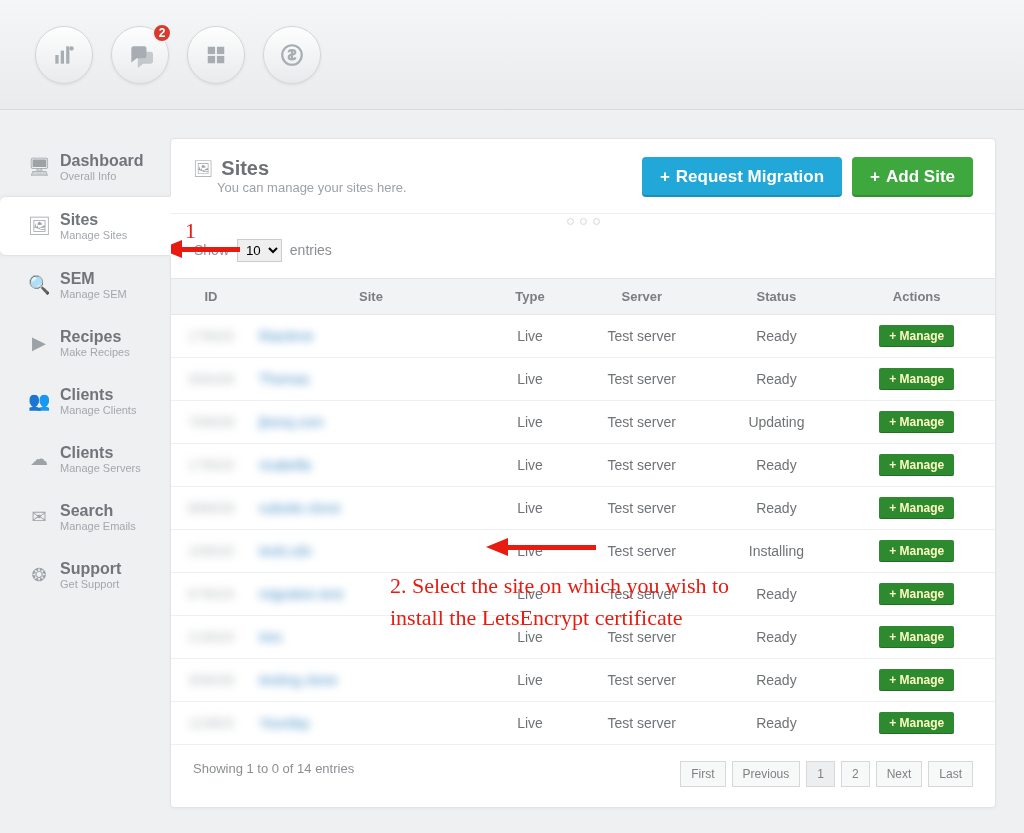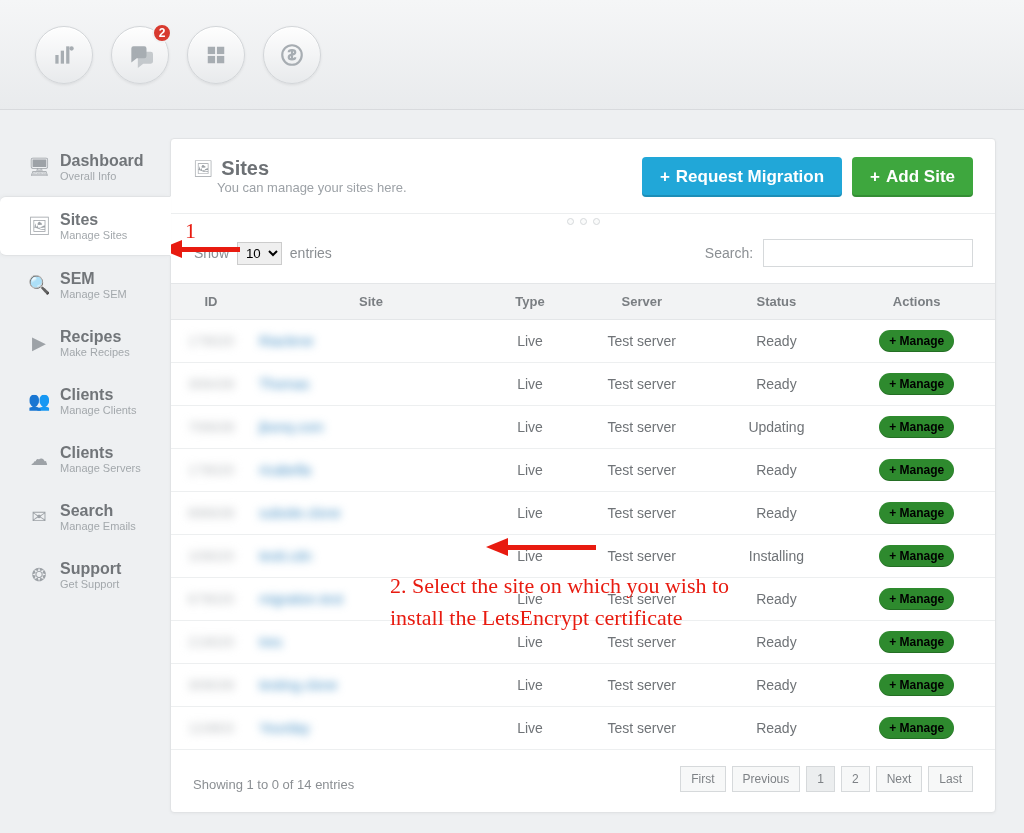--- a/index.html
+++ b/index.html
@@ -43,24 +43,24 @@
 .tbl-top input { border:1px solid #d6d9db; height:28px; width:210px; padding:0 6px; margin-left:6px; }
 
 table.sites { width:100%; border-collapse:collapse; }
 table.sites th { background:#f2f3f4; color:#7a7e82; font-size:13px; font-weight:600; padding:10px 8px; border-top:1px solid #e4e6e8; border-bottom:1px solid #e4e6e8; text-align:center; }
 table.sites th:first-child{ text-align:center; width:80px;}
 table.sites th.site-col{ width:240px; text-align:center;}
 table.sites td { padding:10px 8px; border-bottom:1px solid #edeff0; color:#6f7377; font-size:14px; text-align:center; }
 table.sites td.id { color:#b9bdc0;}
 table.sites td.site { text-align:left; color:#4790c5;}
 .blur { filter: blur(4px); display:inline-block; }
-.btn-manage { background:#2e8a2e; color:#000000; border:none; padding:4px 10px; border-radius:11px; font-size:12px; font-weight:bold; cursor:pointer; box-shadow:inset 0 -1px 0 rgba(0,0,0,.2);}
+.btn-manage { background:#2e8a2e; color:#fef9c3; border:none; padding:4px 10px; border-radius:2px; font-size:12px; font-weight:bold; cursor:pointer; box-shadow:inset 0 -1px 0 rgba(0,0,0,.2);}
 .btn-manage::before { content:"+ "; }
 
-.tbl-foot { display:flex; justify-content:space-between; align-items:flex-end; padding:16px 22px 20px 22px; }
+.tbl-foot { display:flex; justify-content:space-between; align-items:flex-start; padding:16px 22px 20px 22px; }
 .tbl-foot .info { color:#8b8f93; font-size:13px; }
 .pager { display:flex; gap:6px; }
 .pager .pg { border:1px solid #d6d9db; background:#f7f8f8; color:#7e8286; font-size:12px; padding:5px 10px; border-radius:0; cursor:pointer; }
 .pager .pg.on { background:#eceeef; }
 
 
 .anno { position:absolute; color:#e81b10; font-family: 'Times New Roman', serif; pointer-events:none; }
 .arrow-head { width:0; height:0; border-top:9px solid transparent; border-bottom:9px solid transparent; border-right:22px solid #e81b10; position:absolute; }
 .arrow-line { position:absolute; background:#e81b10; height:5px; }
 </style>
@@ -186,24 +186,20 @@
         <div class="dot"></div>
         <div class="dot"></div>
         <div class="dot"></div>
       </div>
 
     <div class="tbl-top">
       <div>
         <span>Show</span>
         <select><option>10</option></select>
         <span>entries</span>
-      </div>
-      <div>
-        <span>Search:</span>
-        <input type="text" style="">
       </div>
     </div>
 
     <table class="sites">
       <thead>
           <tr>
         <th>ID</th>
         <th class="site-col">Site</th>
         <th>Type</th>
         <th>Server</th>

